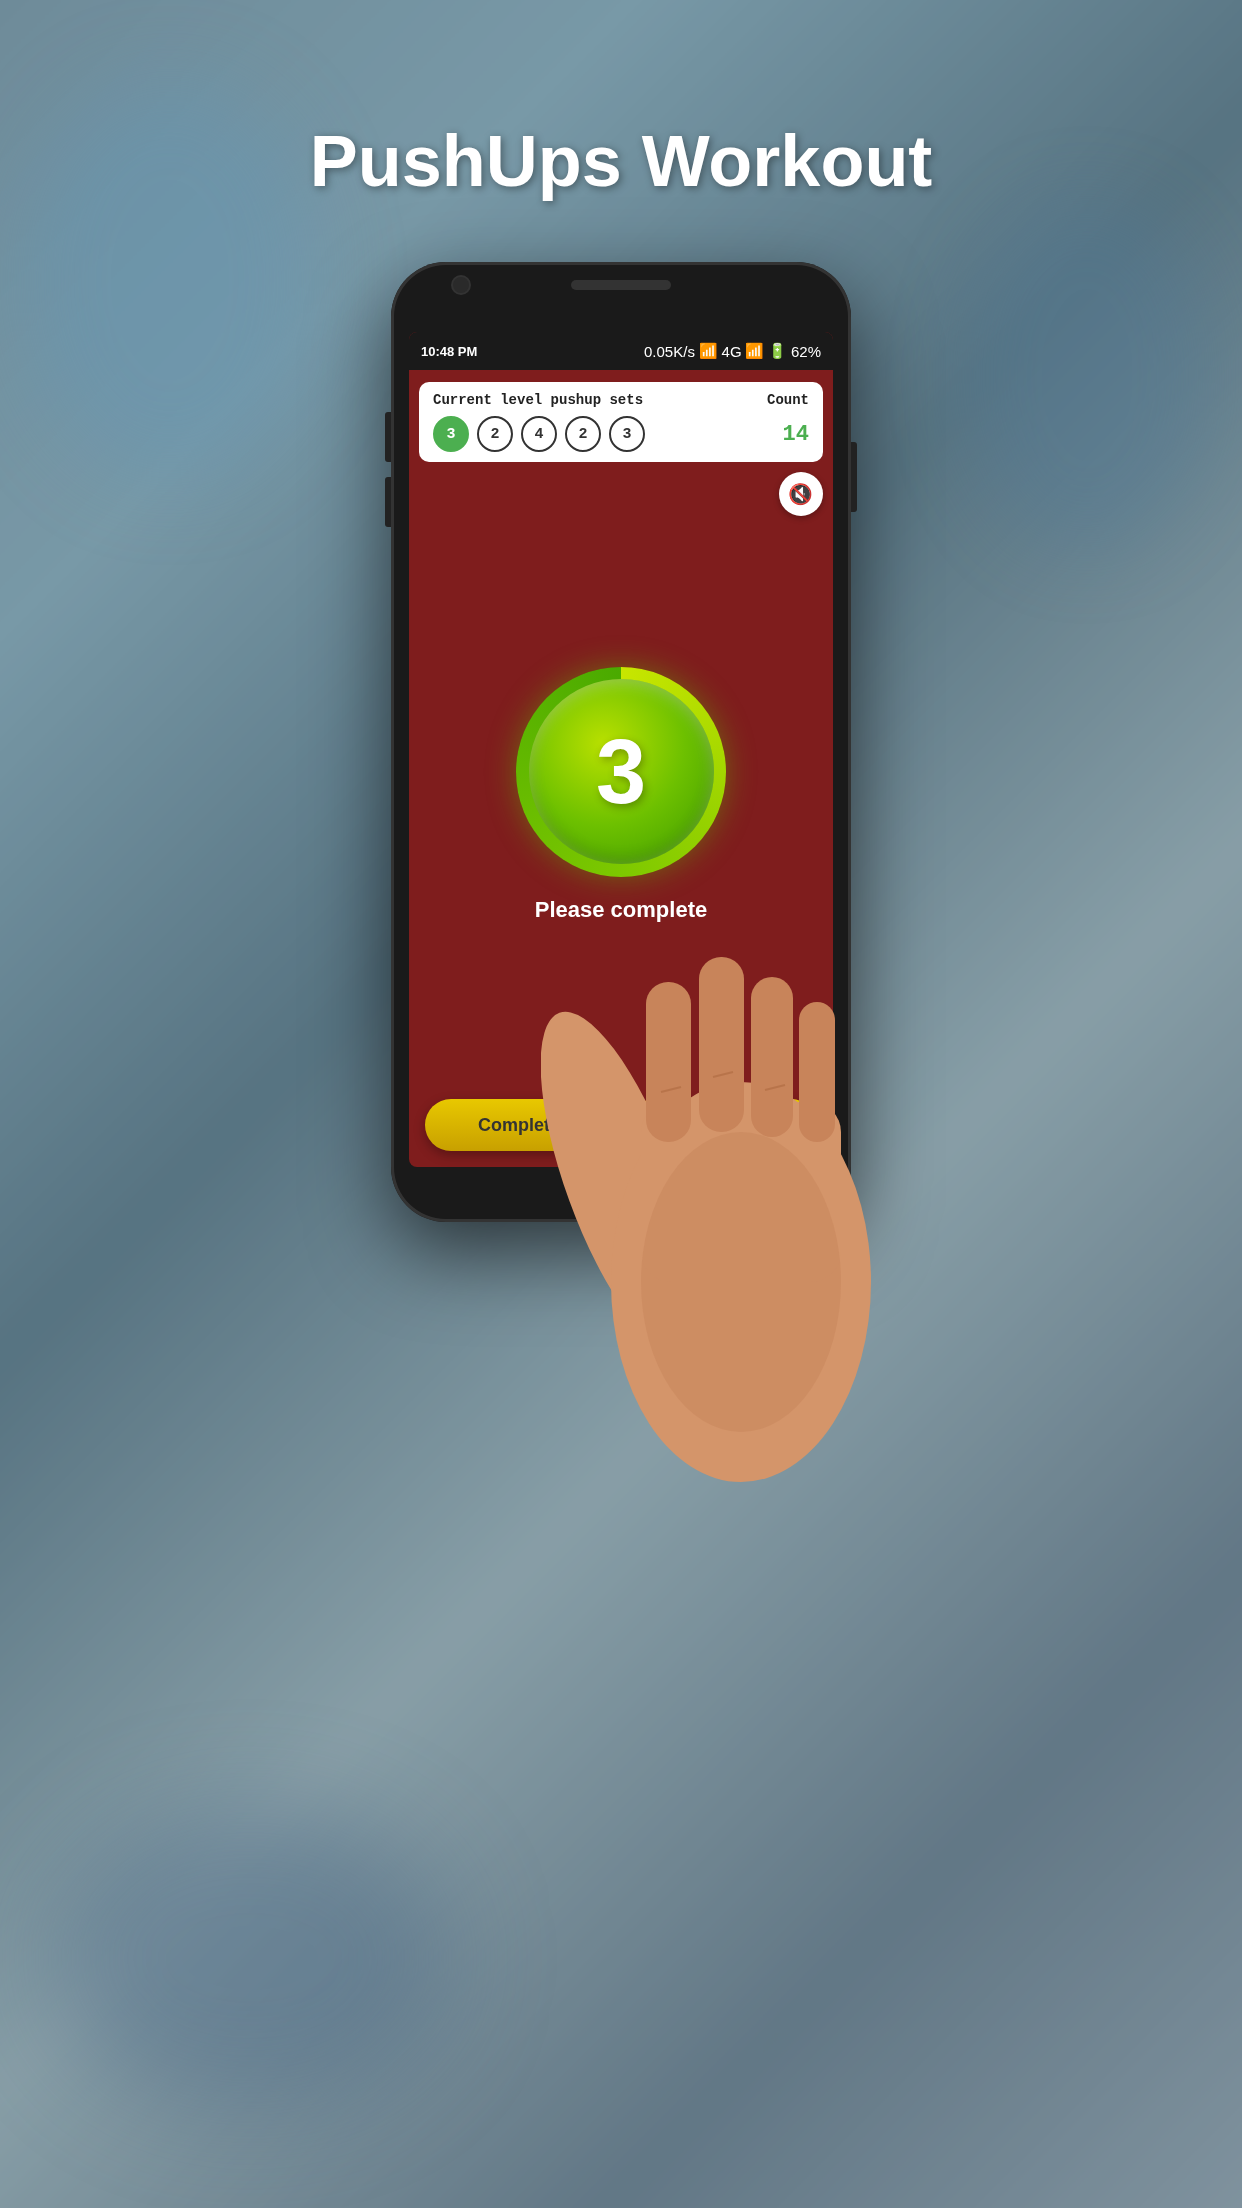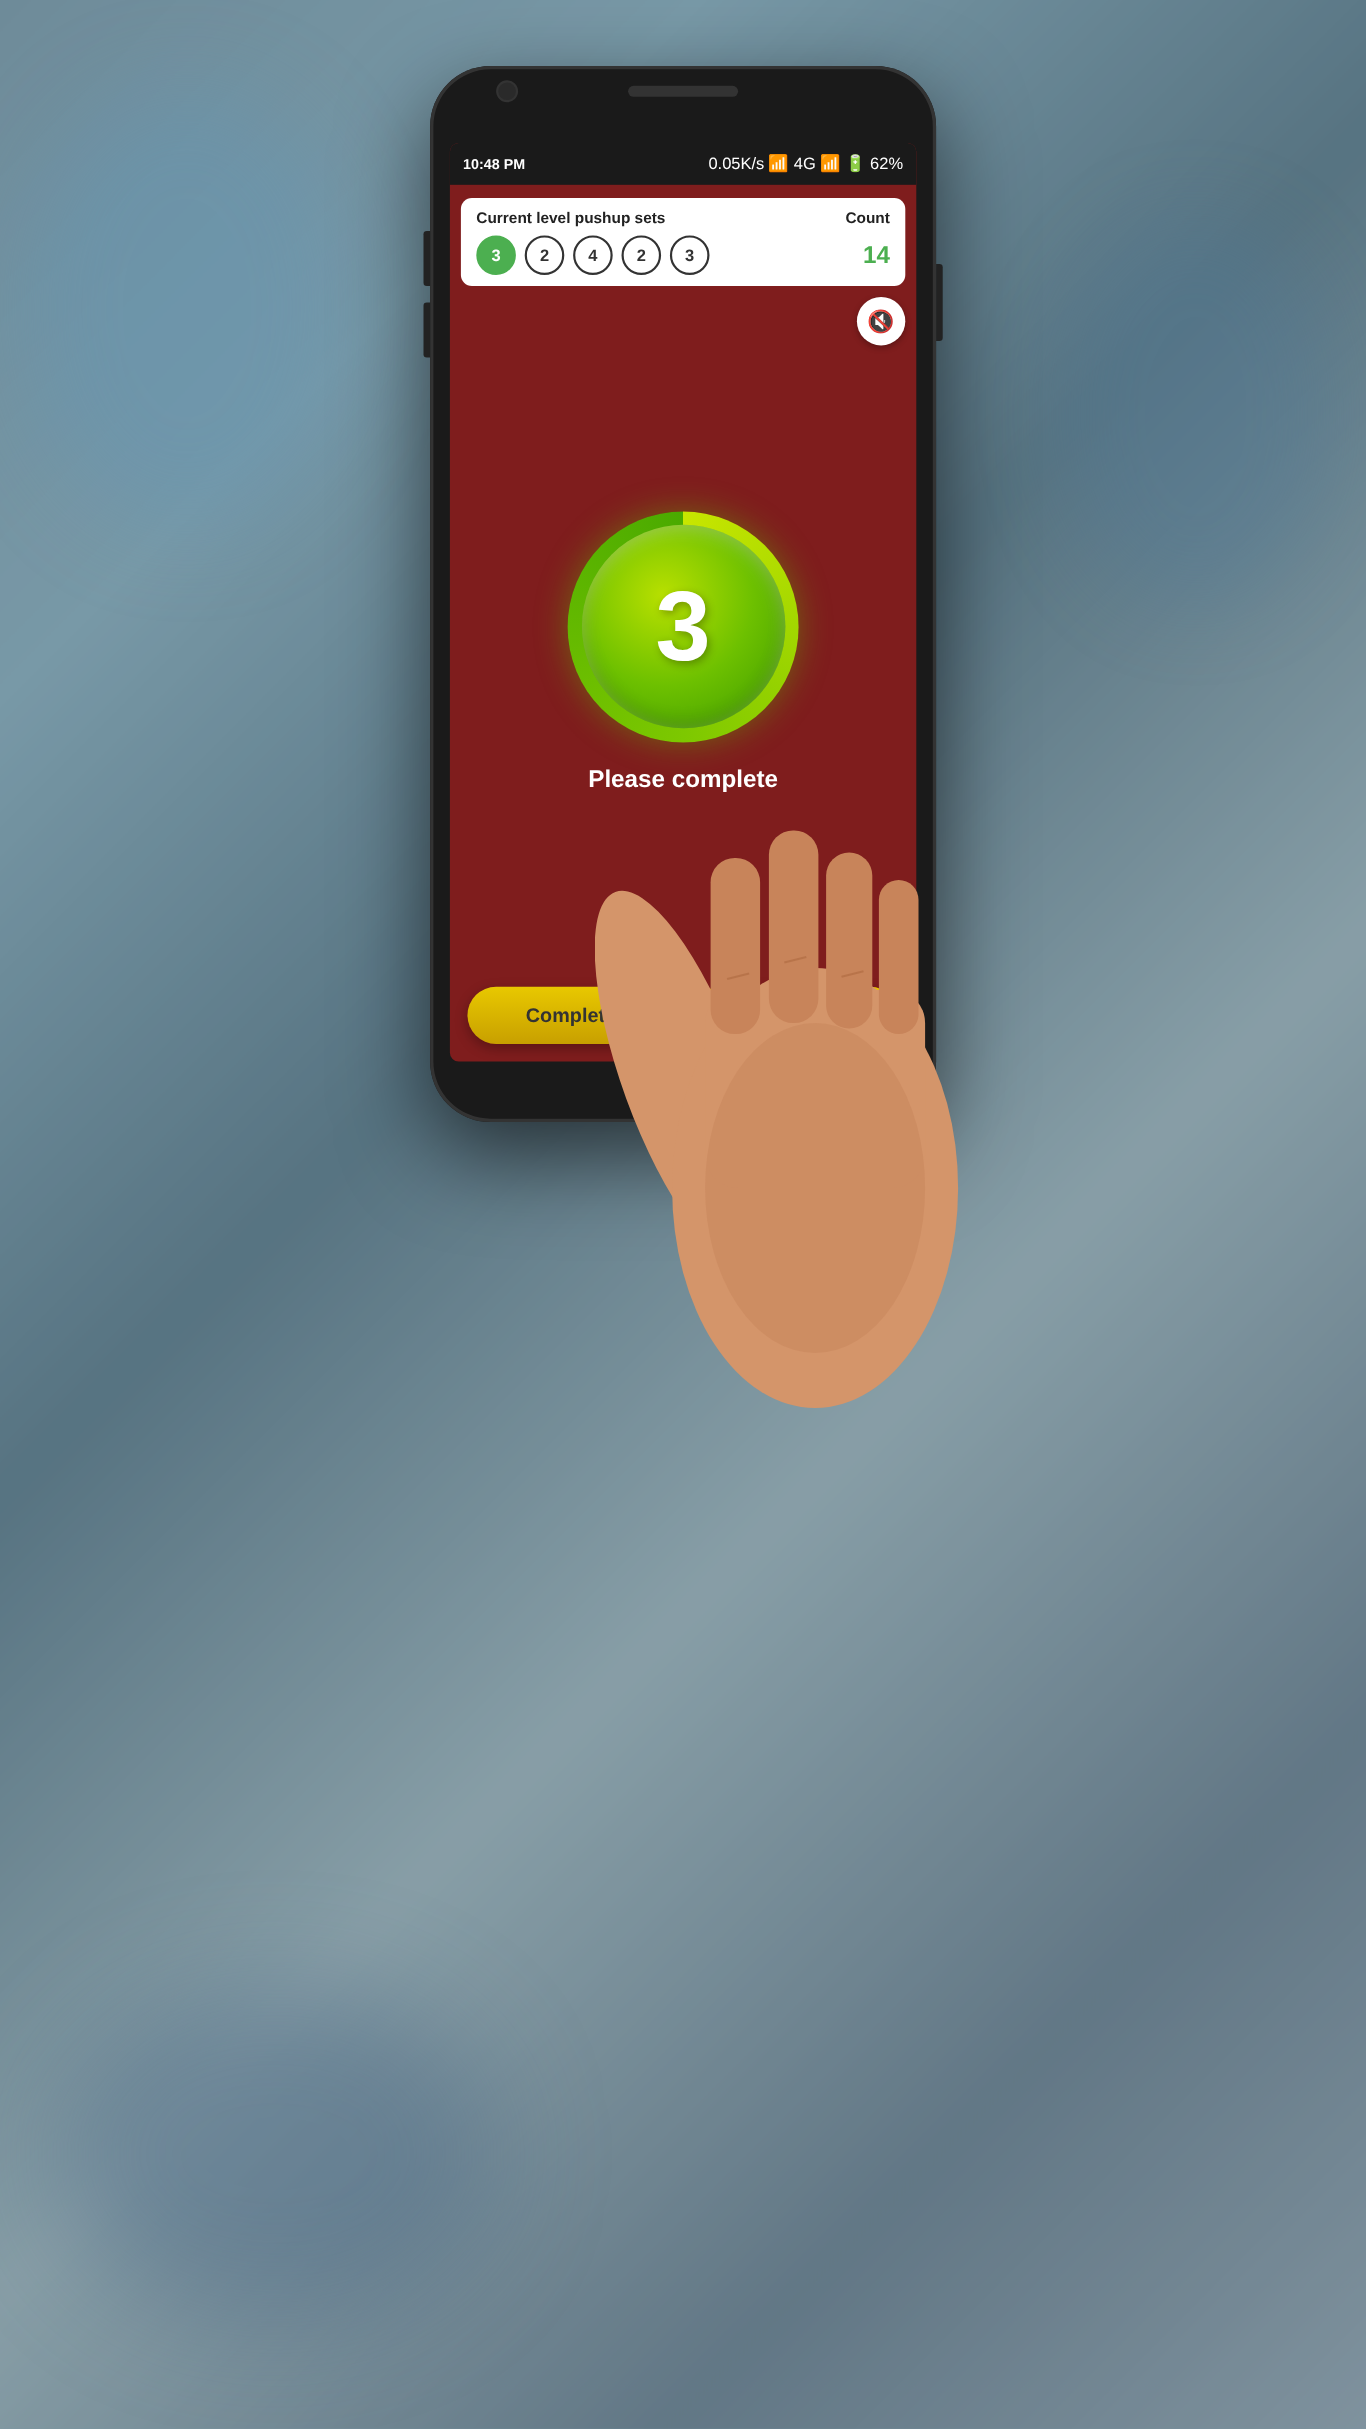--- a/index.html
+++ b/index.html
@@ -154,20 +154,21 @@
       gap: 4px;
       font-size: 15px;
     }
 
     
     .sets-card {
       margin: 12px 10px 6px;
       background: white;
       border-radius: 10px;
       padding: 10px 14px;
+      font-family: Liberation Mono, monospace;
     }
 
     .sets-card-header {
       display: flex;
       justify-content: space-between;
       align-items: center;
       margin-bottom: 8px;
     }
 
     .sets-label {
@@ -394,20 +395,21 @@
 <body>
 
 <div class="bg"></div>
 <div class="bg-overlay"></div>
 <div class="bg-shape-1"></div>
 <div class="bg-shape-2"></div>
 <div class="bg-shape-3"></div>
 
 <div class="content">
 
+  <h1 class="app-title">PushUps Workout</h1>
 
   <div class="phone-container">
 
     <div class="phone-frame">
 
       <div class="phone-top-bar">
         <div class="phone-camera"></div>
         <div class="phone-speaker"></div>
       </div>
 

